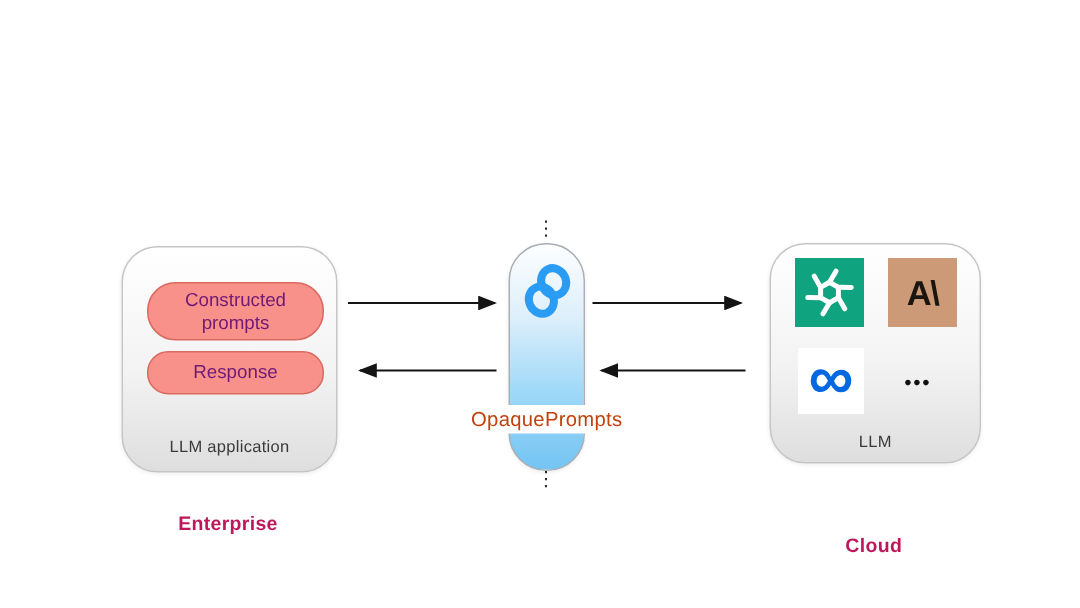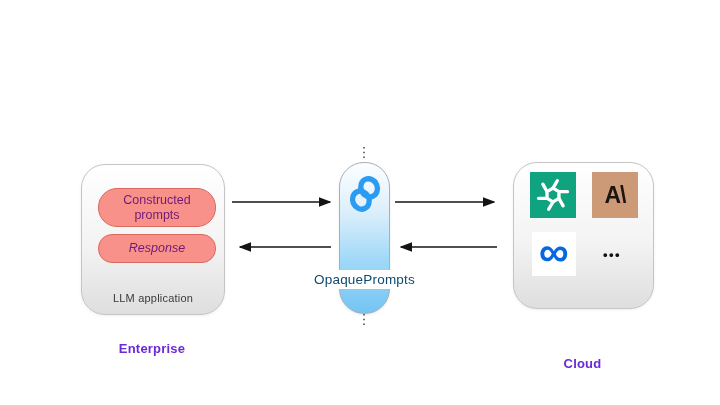--- a/index.html
+++ b/index.html
@@ -14,21 +14,21 @@
     position:absolute;border:1px solid #c5c5c5;border-radius:24px;
     background:linear-gradient(180deg,#ffffff 0%,#f3f3f3 55%,#dedede 100%);
     box-shadow:0 1px 3px rgba(0,0,0,.07);
   }
   .panel-label{
     position:absolute;left:0;right:0;text-align:center;
     font-size:11px;color:#3a3a3a;letter-spacing:.2px;
   }
   .caption{
     position:absolute;text-align:center;font-size:13px;font-weight:bold;
-    color:#6d28d9;letter-spacing:.2px;
+    color:#be185d;letter-spacing:.2px;
   }
 
   
   .ent-box{left:81px;top:164px;width:142px;height:149px;}
   .pill{
     position:absolute;left:16px;display:flex;align-items:center;justify-content:center;
     border:1px solid #d96a5f;background:#f8918a;color:#701a75;
     font-size:12.5px;line-height:1.18;text-align:center;
   }
   .pill-constructed{top:23px;width:116px;height:37px;border-radius:19px;}
@@ -41,21 +41,21 @@
   .proxy{
     position:absolute;left:339px;top:162px;width:49px;height:150px;border-radius:25px;
     border:1px solid #a9afb5;
     background:linear-gradient(180deg,#fdfeff 0%,#ddeffb 32%,#9ed8f8 66%,#74c4f3 100%);
     box-shadow:0 1px 3px rgba(0,0,0,.08);z-index:1;
   }
   .proxy-logo{position:absolute;left:50%;top:11px;transform:translateX(-50%);}
   .proxy-label{
     position:absolute;left:302px;top:270px;width:125px;height:19px;z-index:2;
     background:#ffffff;display:flex;align-items:center;justify-content:center;
-    font-size:13.5px;color:#0c4a6e;letter-spacing:.2px;
+    font-size:13.5px;color:#c2410c;letter-spacing:.2px;
   }
 
   
   .cloud-box{left:513px;top:162px;width:139px;height:145px;}
   .tile{
     position:absolute;display:flex;align-items:center;justify-content:center;
     width:46px;height:46px;
   }
   .tile-openai{left:16px;top:9px;}
   .tile-anthropic{left:78px;top:9px;font-weight:800;font-size:23px;letter-spacing:-1px;}
@@ -85,21 +85,21 @@
         <line x1="364" y1="147" x2="364" y2="161"></line>
         <line x1="364" y1="314" x2="364" y2="328"></line>
       </g>
     </g>
   </svg>
 
   <div class="panel ent-box">
     <div class="pill pill-constructed" style="background: rgb(248, 145, 138); border-color: rgb(217, 106, 95);">
       <span>Constructed prompts</span>
     </div>
-    <div class="pill pill-response" style="background: rgb(248, 145, 138); border-color: rgb(217, 106, 95); font-style: italic;">
+    <div class="pill pill-response" style="background: rgb(248, 145, 138); border-color: rgb(217, 106, 95);">
       <span>Response</span>
     </div>
     <div class="panel-label">LLM application</div>
   </div>
   <div class="caption ent-caption">Enterprise</div>
 
   <div class="proxy">
     <svg class="proxy-logo" width="37" height="42" viewBox="0 0 36 41">
       <g fill="none" stroke="#2B9CF4" stroke-width="5.2" style="stroke: rgb(43, 156, 244);">
         <ellipse cx="22" cy="13.5" rx="8" ry="9" transform="rotate(-24 22 13.5)"></ellipse>
@@ -125,16 +125,17 @@
     </div>
     <div class="tile tile-anthropic" style="background: rgb(205, 154, 120); color: rgb(27, 21, 15);">
       <span>A\</span>
     </div>
     <div class="tile tile-meta" style="background: rgb(255, 255, 255); color: rgb(6, 104, 225);">
       <span>∞</span>
     </div>
     <div class="tile tile-more" style="color: rgb(17, 17, 17);">
       <span>•••</span>
     </div>
+    <div class="panel-label">LLM</div>
   </div>
   <div class="caption cloud-caption">Cloud</div>
 
 </div>
 
 </body></html>

